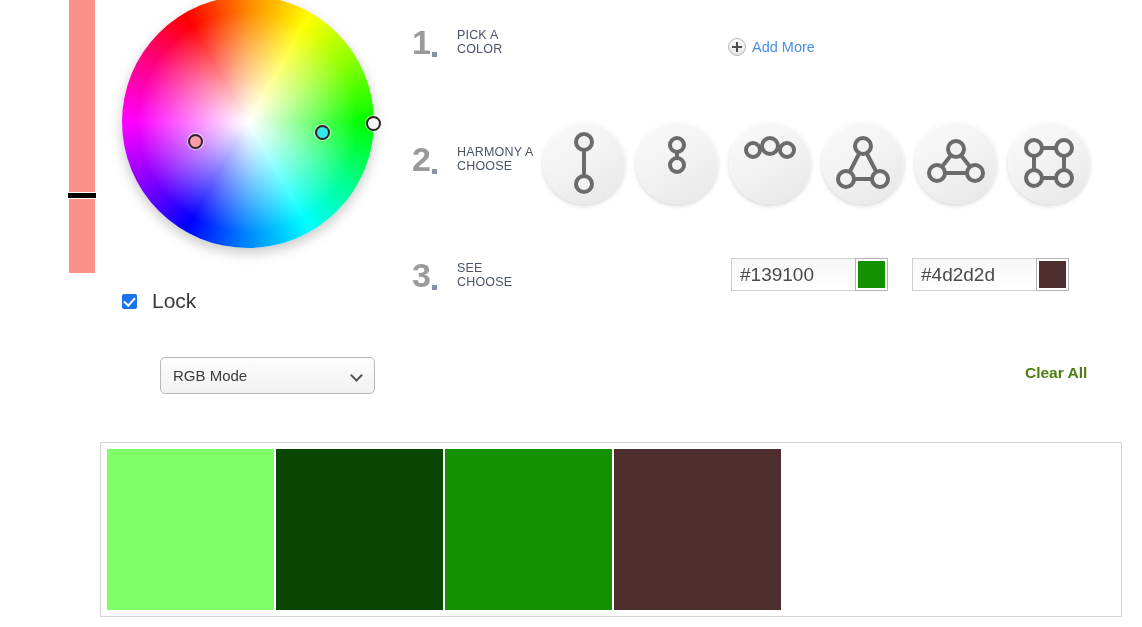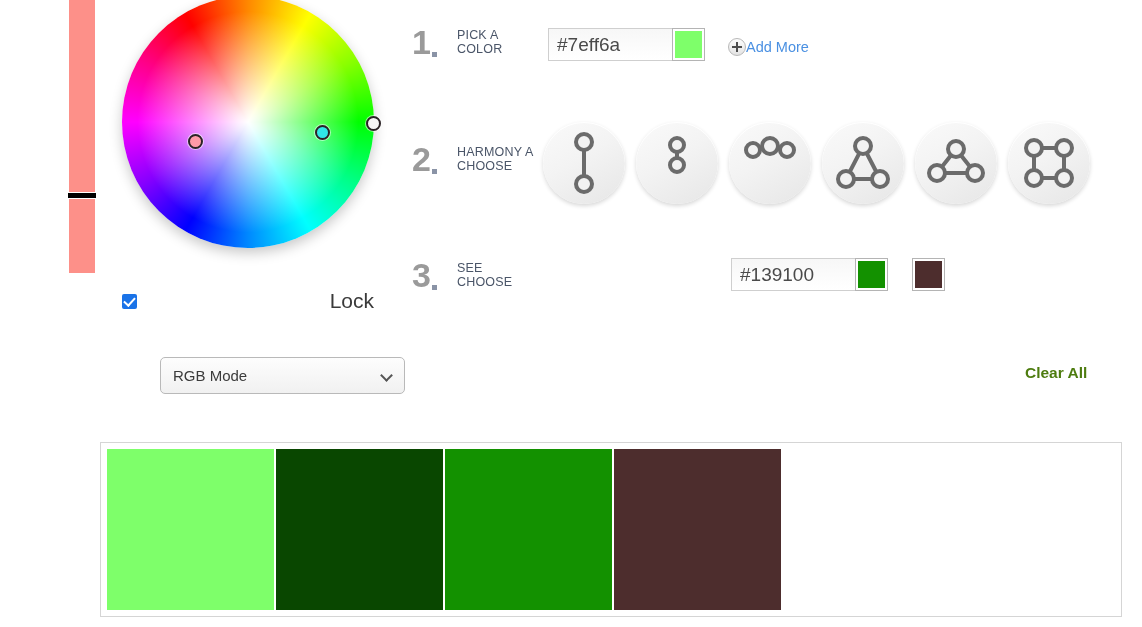--- a/index.html
+++ b/index.html
@@ -43,38 +43,38 @@
   .wheel-marker {
     position: absolute; width: 15px; height: 15px;
     border-radius: 50%;
     border: 2px solid #2b2326;
     box-shadow: 0 0 0 1px rgba(255,255,255,0.55);
   }
 
   
   .lock-row {
     position: absolute; left: 122px; top: 289px;
-    width: 252px; display: flex; align-items: center; justify-content: space-between; gap: 21px;
+    width: 252px; display: flex; align-items: center; justify-content: flex-start; gap: 15px;
   }
   .lock-box {
     width: 15px; height: 15px; border-radius: 2px;
     background: #1a73e8; position: relative;
   }
   .lock-box:after {
     content: ""; position: absolute; left: 4px; top: 1px;
     width: 5px; height: 9px;
     border: solid #ffffff; border-width: 0 2px 2px 0;
     transform: rotate(42deg);
   }
   .lock-label { font-size: 21px; color: #3a3a3a; }
 
   
   .mode-select {
     position: absolute; left: 160px; top: 357px;
-    width: 245px; height: 37px;
+    width: 215px; height: 37px;
     border: 1px solid #b9b9b9; border-radius: 5px;
     background: linear-gradient(#fdfdfd, #f1f1f1);
     font-size: 15px; color: #3b3b3b;
     padding: 0 12px;
     display: flex; align-items: center;
     font-family: "Liberation Sans", sans-serif;
   }
   .mode-select .chev {
     position: absolute; right: 13px; top: 13px;
     width: 9px; height: 9px;
@@ -112,21 +112,21 @@
     width: 33px; height: 33px;
     border: 1px solid #b4b4b4;
     background-clip: content-box;
     padding: 2px; background-color: #fff;
   }
   .hex-swatch i { display: block; width: 100%; height: 100%; }
 
   
   .add-more {
     position: absolute; left: 728px; top: 38px;
-    display: flex; align-items: center; 
+    display: flex; align-items: center; gap: 6px;
   }
   .add-icon {
     width: 18px; height: 18px; border-radius: 50%;
     background: linear-gradient(#fdfdfd, #e3e3e3);
     border: 1px solid #b8b8b8;
     position: relative;
   }
   .add-icon:before, .add-icon:after {
     content: ""; position: absolute; background: #4d4d4d;
   }
@@ -186,26 +186,20 @@
   </div>
 
   <div class="step" style="left:412px;top:25px;">
     <span class="step-num"><span>1</span><i class="step-dot"></i></span>
     <span class="step-label">
       <span>PICK A</span><br>
       <span>COLOR</span>
     </span>
   </div>
 
-  <div class="hex-group" style="left:548px;top:28px;">
-    <div class="hex-input" title="#000000">#7eff6a</div>
-    <div class="hex-swatch">
-        <i style="background:#7eff6a"></i>
-      </div>
-  </div>
 
   <div class="add-more">
     <span class="add-icon"></span>
     <span class="add-text">Add More</span>
   </div>
 
   <div class="step" style="left:412px;top:142px;">
     <span class="step-num"><span>2</span><i class="step-dot"></i></span>
     <span class="step-label">
       <span>HARMONY A</span><br>
@@ -270,20 +264,21 @@
     </span>
   </div>
 
   <div class="hex-group" style="left:731px;top:258px;justify-content:center;">
     <div class="hex-input">#139100</div>
     <div class="hex-swatch">
         <i style="background:#139100"></i>
       </div>
   </div>
   <div class="hex-group" style="left:912px;top:258px;">
+    <div class="hex-input">#4d2d2d</div>
     <div class="hex-swatch">
         <i style="background:#4d2d2d"></i>
       </div>
   </div>
 
   <div class="clear-all">Clear All</div>
 
   <div class="palette-box">
     <div class="palette-inner">
       <div class="palette-swatch" style="background:#7eff6a"></div>

